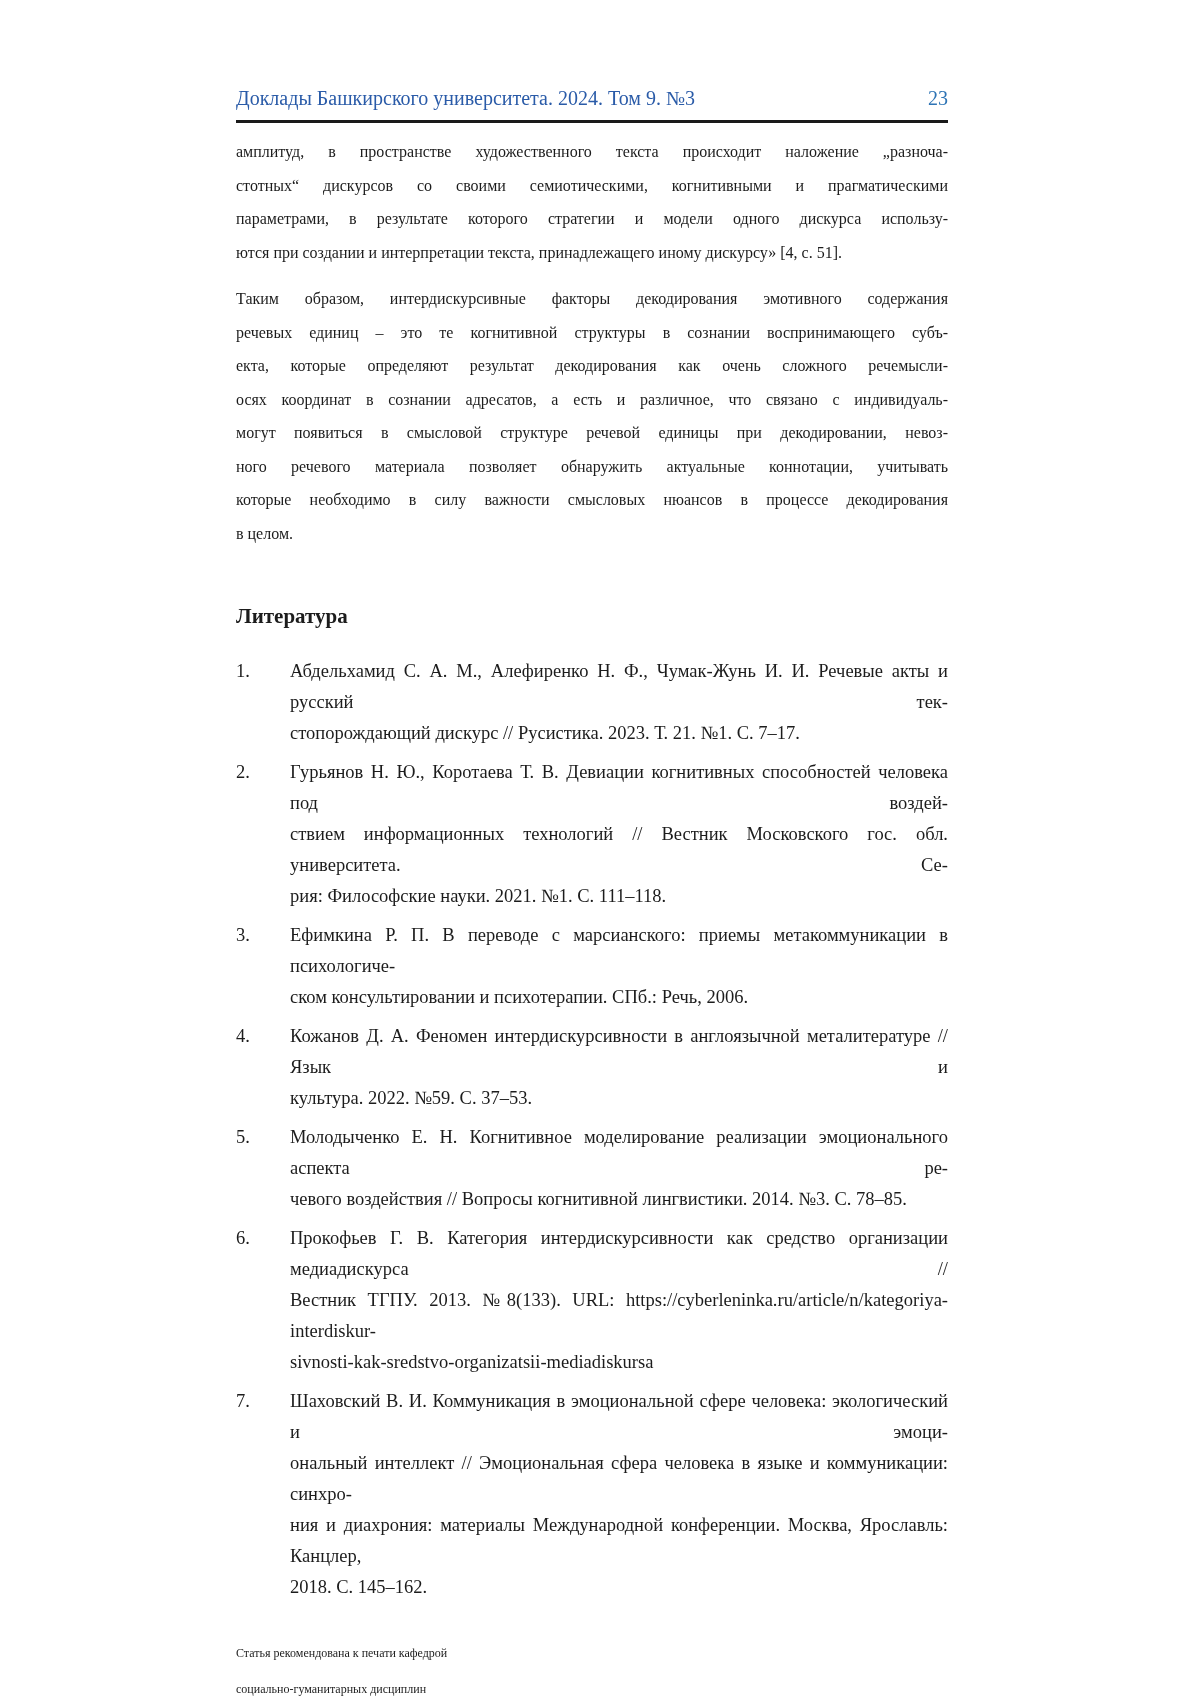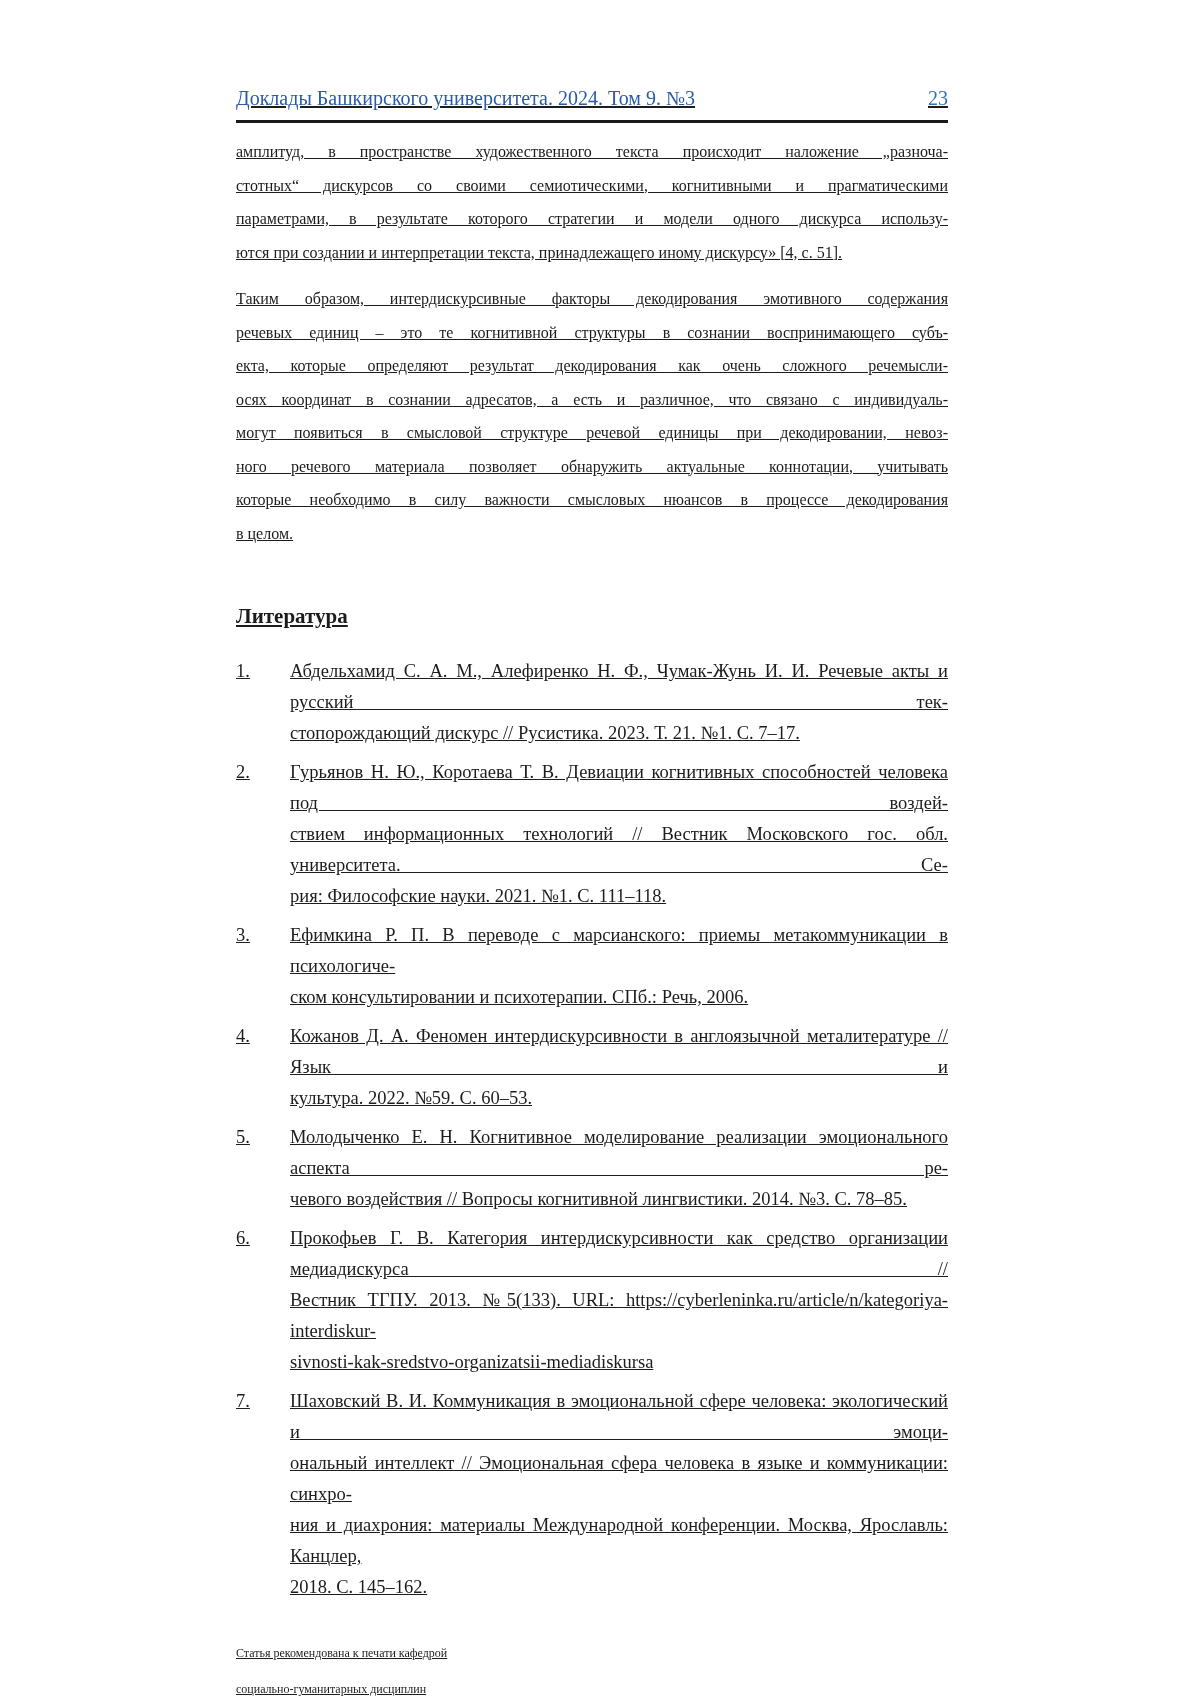--- a/index.html
+++ b/index.html
@@ -7,21 +7,20 @@
     position: relative;
     width: 962px;
     height: 1697px;
     box-sizing: border-box;
     margin: 0 auto;
     background: var(--page-bg, #ffffff);
     color: var(--text-color, #1c1c1c);
     font-family: "Liberation Serif", "DejaVu Serif", serif;
     padding: 86px 133px 0 117px;
     overflow: hidden;
-    text-decoration: underline;
   }
   .running-head {
     display: flex;
     justify-content: space-between;
     align-items: baseline;
     font-size: 20px;
     line-height: 25px;
     padding-bottom: 9px;
     border-bottom: 3px solid var(--rule-color, #1a1a1a);
   }
@@ -118,37 +117,37 @@
     <div class="ref-text">
             <div class="jline">Ефимкина Р. П. В переводе с марсианского: приемы метакоммуникации в психологиче-</div>
             <div>ском консультировании и психотерапии. СПб.: Речь, 2006.</div>
           </div>
   </li>
 
   <li class="ref">
     <span class="ref-num">4.</span>
     <div class="ref-text">
             <div class="jline">Кожанов Д. А. Феномен интердискурсивности в англоязычной металитературе // Язык и</div>
-            <div>культура. 2022. №59. С. 60–53.</div>
+            <div>культура. 2022. №59. С. 37–53.</div>
           </div>
   </li>
 
   <li class="ref">
     <span class="ref-num">5.</span>
     <div class="ref-text">
             <div class="jline">Молодыченко Е. Н. Когнитивное моделирование реализации эмоционального аспекта ре-</div>
             <div>чевого воздействия // Вопросы когнитивной лингвистики. 2014. №3. С. 78–85.</div>
           </div>
   </li>
 
   <li class="ref">
     <span class="ref-num">6.</span>
     <div class="ref-text">
             <div class="jline">Прокофьев Г. В. Категория интердискурсивности как средство организации медиадискурса //</div>
-            <div class="jline">Вестник ТГПУ. 2013. №5(133). URL: https://cyberleninka.ru/article/n/kategoriya-interdiskur-</div>
+            <div class="jline">Вестник ТГПУ. 2013. №8(133). URL: https://cyberleninka.ru/article/n/kategoriya-interdiskur-</div>
             <div>sivnosti-kak-sredstvo-organizatsii-mediadiskursa</div>
           </div>
   </li>
 
   <li class="ref">
     <span class="ref-num">7.</span>
     <div class="ref-text">
             <div class="jline">Шаховский В. И. Коммуникация в эмоциональной сфере человека: экологический и эмоци-</div>
             <div class="jline">ональный интеллект // Эмоциональная сфера человека в языке и коммуникации: синхро-</div>
             <div class="jline">ния и диахрония: материалы Международной конференции. Москва, Ярославль: Канцлер,</div>

